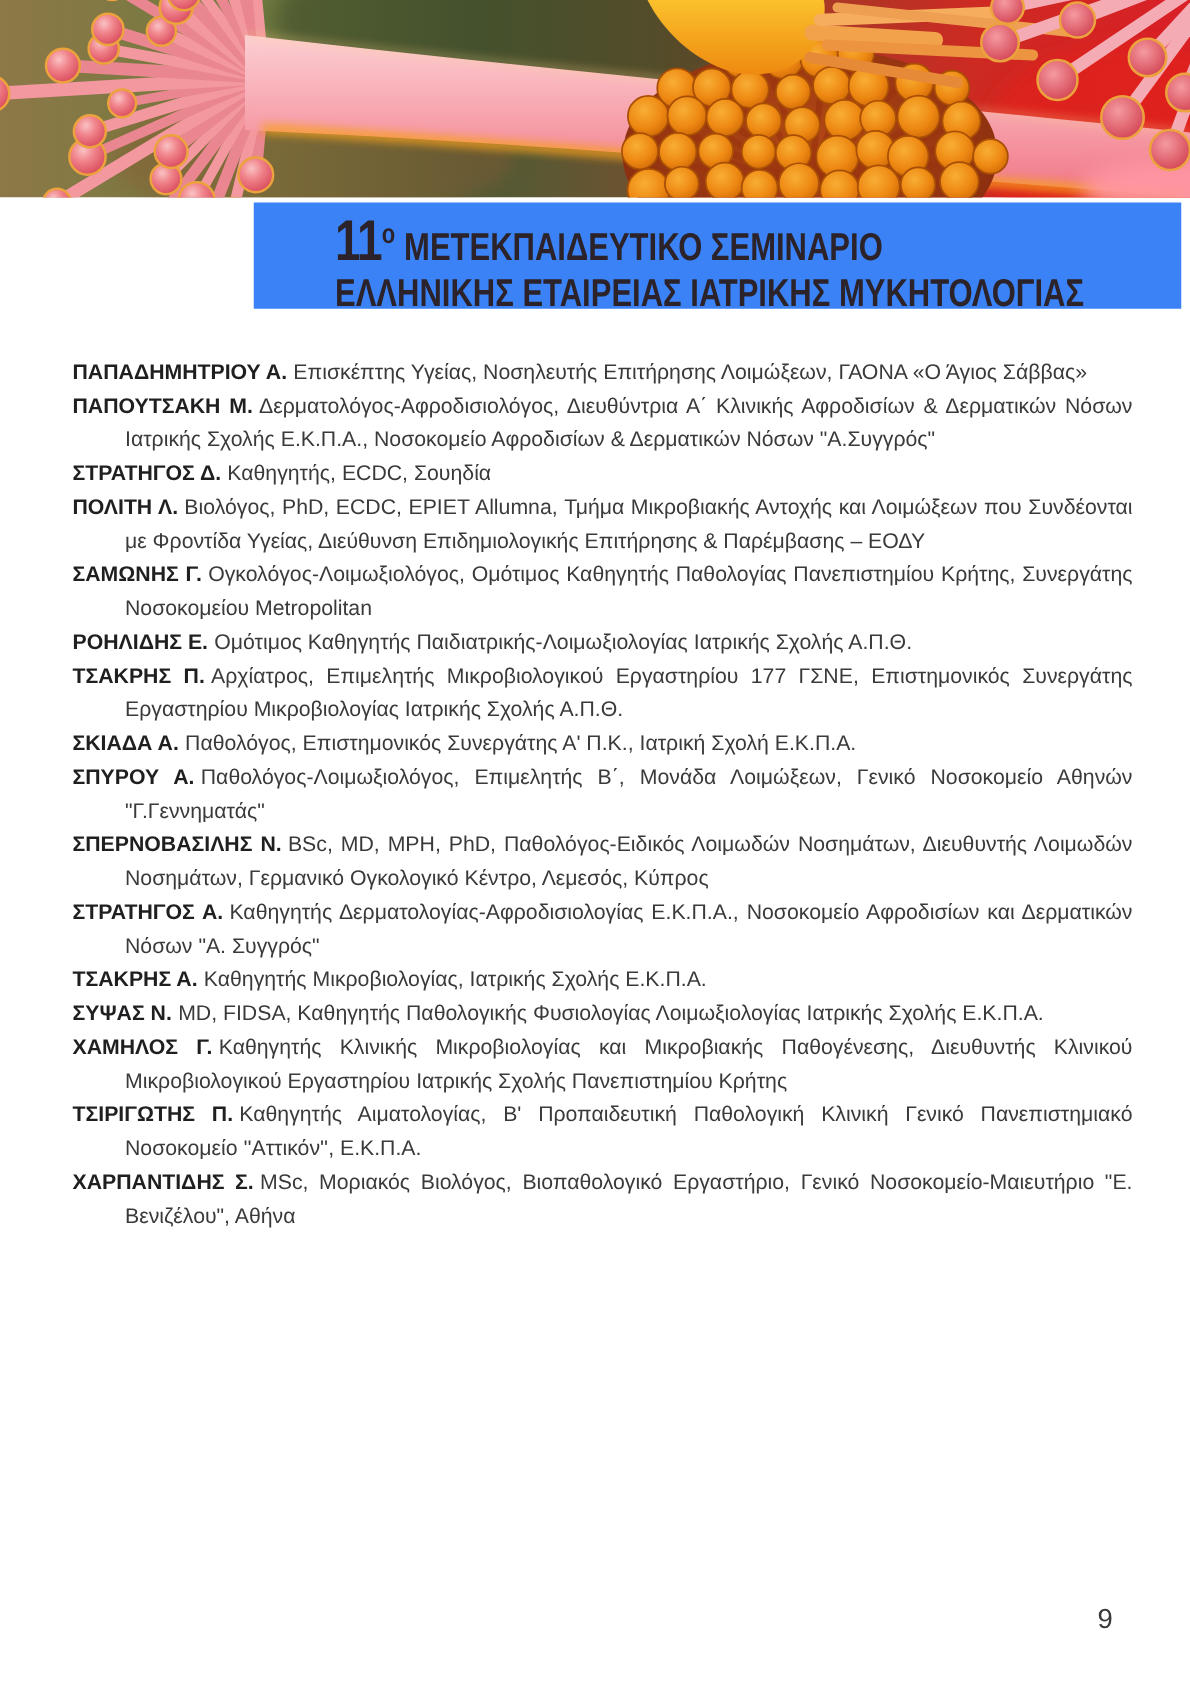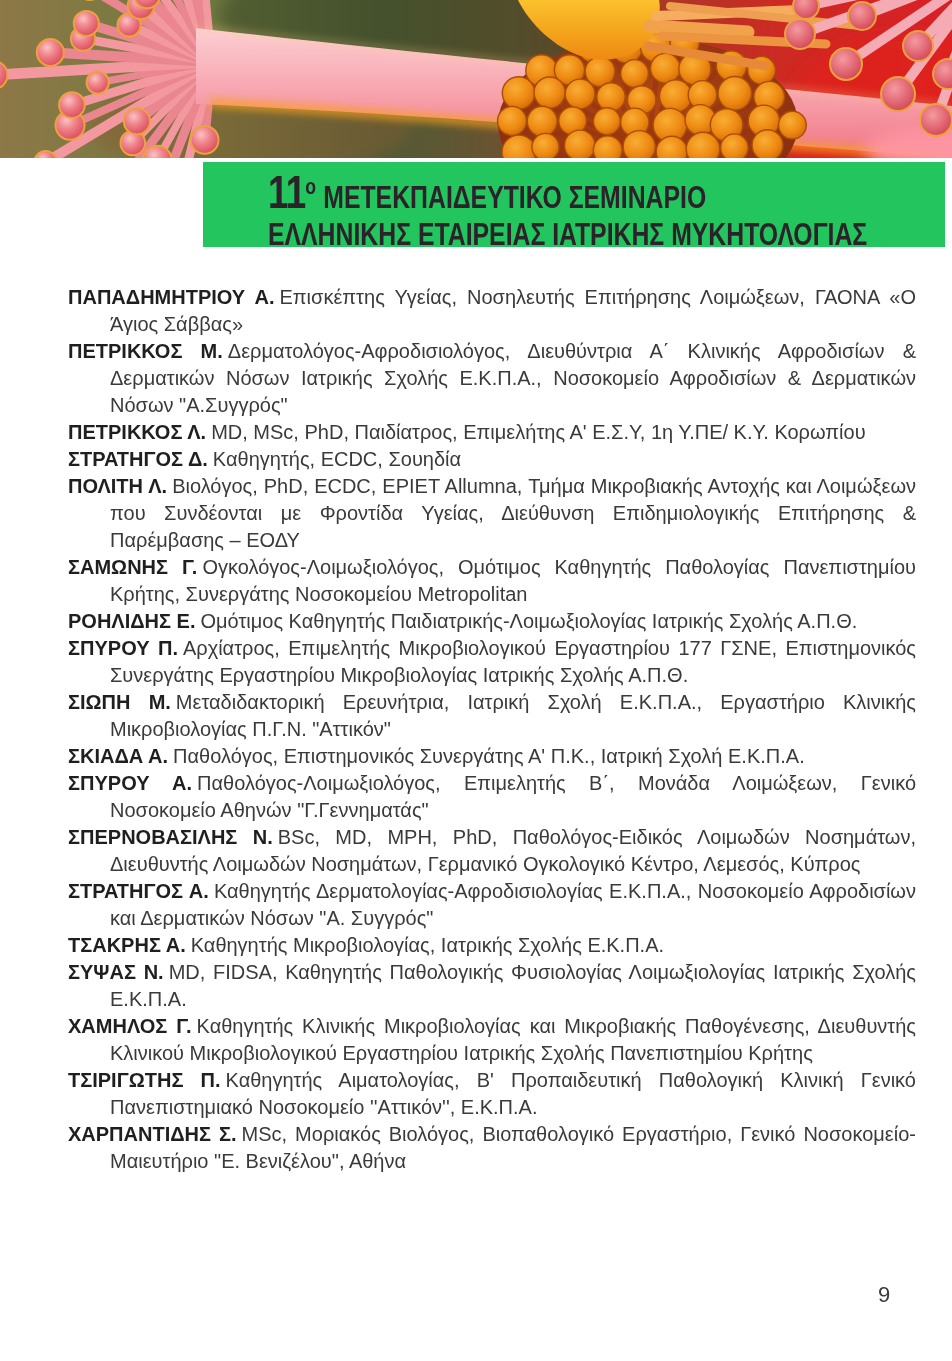--- a/index.html
+++ b/index.html
@@ -6,34 +6,34 @@
   .page{
     position:relative;width:952px;height:1361px;background:#ffffff;overflow:hidden;
     font-family:"Liberation Sans",sans-serif;
   }
   
   .hero{position:absolute;left:0;top:0;width:952px;height:158px;}
   .hero svg{display:block;width:100%;height:100%;}
   
   .banner{
     position:absolute;left:203px;top:162px;width:742px;height:85px;
-    background:#22c55e;padding-left:65px;box-sizing:border-box;
+    background:#3b82f6;padding-left:65px;box-sizing:border-box;
   }
   .banner-inner{
     transform:scaleX(0.80);transform-origin:left top;color:#2b2329;
     padding-top:5px;white-space:nowrap;
   }
   .t1{font-weight:bold;font-size:31px;line-height:40px;}
   .t1 .num{font-size:46px;letter-spacing:-1px;}
   .t1 .ord{font-size:22px;vertical-align:0.62em;margin-right:9px;}
   .t2{font-weight:bold;font-size:31px;line-height:33px;}
   
   .faculty{
-    position:absolute;left:68px;top:284px;width:848px;
-    font-size:20px;line-height:27px;color:#3a3a3c;text-align:justify;
+    position:absolute;left:58px;top:284px;width:848px;
+    font-size:17px;line-height:27px;color:#3a3a3c;text-align:justify;
   }
   .entry{margin:0;padding-left:42px;text-indent:-42px;}
   .fname{font-weight:bold;color:#1f1f21;margin-right:5px;}
   
   .pagenum{position:absolute;left:878px;top:1282px;font-size:22px;color:#3a3a3c;}
 </style>
 </head>
 <body>
 
 <div class="page">
@@ -257,28 +257,26 @@
 
   <div class="banner">
     <div class="banner-inner">
       <div class="t1"><span class="num">11</span><span class="ord">ο</span><span>ΜΕΤΕΚΠΑΙΔΕΥΤΙΚΟ ΣΕΜΙΝΑΡΙΟ</span></div>
       <div class="t2">ΕΛΛΗΝΙΚΗΣ ΕΤΑΙΡΕΙΑΣ ΙΑΤΡΙΚΗΣ ΜΥΚΗΤΟΛΟΓΙΑΣ</div>
     </div>
   </div>
 
   <div class="faculty" id="faculty-list">
       <p class="entry"><span class="fname">ΠΑΠΑΔΗΜΗΤΡΙΟΥ Α.</span><span class="frole">Επισκέπτης Υγείας, Νοσηλευτής Επιτήρησης Λοιμώξεων, ΓΑΟΝΑ «Ο Άγιος Σάββας»</span></p>
-      <p class="entry"><span class="fname">ΠΕΤΡΙΚΚΟΣ Μ.</span><span class="frole">Δερματολόγος-Αφροδισιολόγος, Διευθύντρια Α΄ Κλινικής Αφροδισίων &amp; Δερματικών Νόσων Ιατρικής Σχολής Ε.Κ.Π.Α., Νοσοκομείο Αφροδισίων &amp; Δερματικών Νόσων "Α.Συγγρός"</span></p>
-      <p class="entry"><span class="fname">ΠΕΤΡΙΚΚΟΣ Λ.</span><span class="frole">MD, MSc, PhD, Παιδίατρος, Επιμελήτης Α' Ε.Σ.Υ, 1η Υ.ΠΕ/ Κ.Υ. Κορωπίου</span></p>
+      <p class="entry"><span class="fname">ΠΑΠΟΥΤΣΑΚΗ Μ.</span><span class="frole">Δερματολόγος-Αφροδισιολόγος, Διευθύντρια Α΄ Κλινικής Αφροδισίων &amp; Δερματικών Νόσων Ιατρικής Σχολής Ε.Κ.Π.Α., Νοσοκομείο Αφροδισίων &amp; Δερματικών Νόσων "Α.Συγγρός"</span></p>
       <p class="entry"><span class="fname">ΣΤΡΑΤΗΓΟΣ Δ.</span><span class="frole">Καθηγητής, ECDC, Σουηδία</span></p>
       <p class="entry"><span class="fname">ΠΟΛΙΤΗ Λ.</span><span class="frole">Βιολόγος, PhD, ECDC, EPIET Allumna, Τμήμα Μικροβιακής Αντοχής και Λοιμώξεων που Συνδέονται με Φροντίδα Υγείας, Διεύθυνση Επιδημιολογικής Επιτήρησης &amp; Παρέμβασης – ΕΟΔΥ</span></p>
       <p class="entry"><span class="fname">ΣΑΜΩΝΗΣ Γ.</span><span class="frole">Ογκολόγος-Λοιμωξιολόγος, Ομότιμος Καθηγητής Παθολογίας Πανεπιστημίου Κρήτης, Συνεργάτης Νοσοκομείου Metropolitan</span></p>
       <p class="entry"><span class="fname">ΡΟΗΛΙΔΗΣ Ε.</span><span class="frole">Ομότιμος Καθηγητής Παιδιατρικής-Λοιμωξιολογίας Ιατρικής Σχολής Α.Π.Θ.</span></p>
-      <p class="entry"><span class="fname">ΣΠΥΡΟΥ Π.</span><span class="frole">Αρχίατρος, Επιμελητής Μικροβιολογικού Εργαστηρίου 177 ΓΣΝΕ, Επιστημονικός Συνεργάτης Εργαστηρίου Μικροβιολογίας Ιατρικής Σχολής Α.Π.Θ.</span></p>
-      <p class="entry"><span class="fname">ΣΙΩΠΗ Μ.</span><span class="frole">Μεταδιδακτορική Ερευνήτρια, Ιατρική Σχολή Ε.Κ.Π.Α., Εργαστήριο Κλινικής Μικροβιολογίας Π.Γ.Ν. "Αττικόν"</span></p>
+      <p class="entry"><span class="fname">ΤΣΑΚΡΗΣ Π.</span><span class="frole">Αρχίατρος, Επιμελητής Μικροβιολογικού Εργαστηρίου 177 ΓΣΝΕ, Επιστημονικός Συνεργάτης Εργαστηρίου Μικροβιολογίας Ιατρικής Σχολής Α.Π.Θ.</span></p>
       <p class="entry"><span class="fname">ΣΚΙΑΔΑ Α.</span><span class="frole">Παθολόγος, Επιστημονικός Συνεργάτης Α' Π.Κ., Ιατρική Σχολή Ε.Κ.Π.Α.</span></p>
       <p class="entry"><span class="fname">ΣΠΥΡΟΥ Α.</span><span class="frole">Παθολόγος-Λοιμωξιολόγος, Επιμελητής Β΄, Μονάδα Λοιμώξεων, Γενικό Νοσοκομείο Αθηνών "Γ.Γεννηματάς"</span></p>
       <p class="entry"><span class="fname">ΣΠΕΡΝΟΒΑΣΙΛΗΣ Ν.</span><span class="frole">BSc, MD, MPH, PhD, Παθολόγος-Ειδικός Λοιμωδών Νοσημάτων, Διευθυντής Λοιμωδών Νοσημάτων, Γερμανικό Ογκολογικό Κέντρο, Λεμεσός, Κύπρος</span></p>
       <p class="entry"><span class="fname">ΣΤΡΑΤΗΓΟΣ Α.</span><span class="frole">Καθηγητής Δερματολογίας-Αφροδισιολογίας Ε.Κ.Π.Α., Νοσοκομείο Αφροδισίων και Δερματικών Νόσων "Α. Συγγρός"</span></p>
       <p class="entry"><span class="fname">ΤΣΑΚΡΗΣ Α.</span><span class="frole">Καθηγητής Μικροβιολογίας, Ιατρικής Σχολής Ε.Κ.Π.Α.</span></p>
       <p class="entry"><span class="fname">ΣΥΨΑΣ Ν.</span><span class="frole">MD, FIDSA, Καθηγητής Παθολογικής Φυσιολογίας Λοιμωξιολογίας Ιατρικής Σχολής Ε.Κ.Π.Α.</span></p>
       <p class="entry"><span class="fname">ΧΑΜΗΛΟΣ Γ.</span><span class="frole">Καθηγητής Κλινικής Μικροβιολογίας και Μικροβιακής Παθογένεσης, Διευθυντής Κλινικού Μικροβιολογικού Εργαστηρίου Ιατρικής Σχολής Πανεπιστημίου Κρήτης</span></p>
       <p class="entry"><span class="fname">ΤΣΙΡΙΓΩΤΗΣ Π.</span><span class="frole">Καθηγητής Αιματολογίας, Β' Προπαιδευτική Παθολογική Κλινική Γενικό Πανεπιστημιακό Νοσοκομείο ''Αττικόν'', Ε.Κ.Π.Α.</span></p>
       <p class="entry"><span class="fname">ΧΑΡΠΑΝΤΙΔΗΣ Σ.</span><span class="frole">MSc, Μοριακός Βιολόγος, Βιοπαθολογικό Εργαστήριο, Γενικό Νοσοκομείο-Μαιευτήριο "Ε. Βενιζέλου", Αθήνα</span></p>
     </div>

